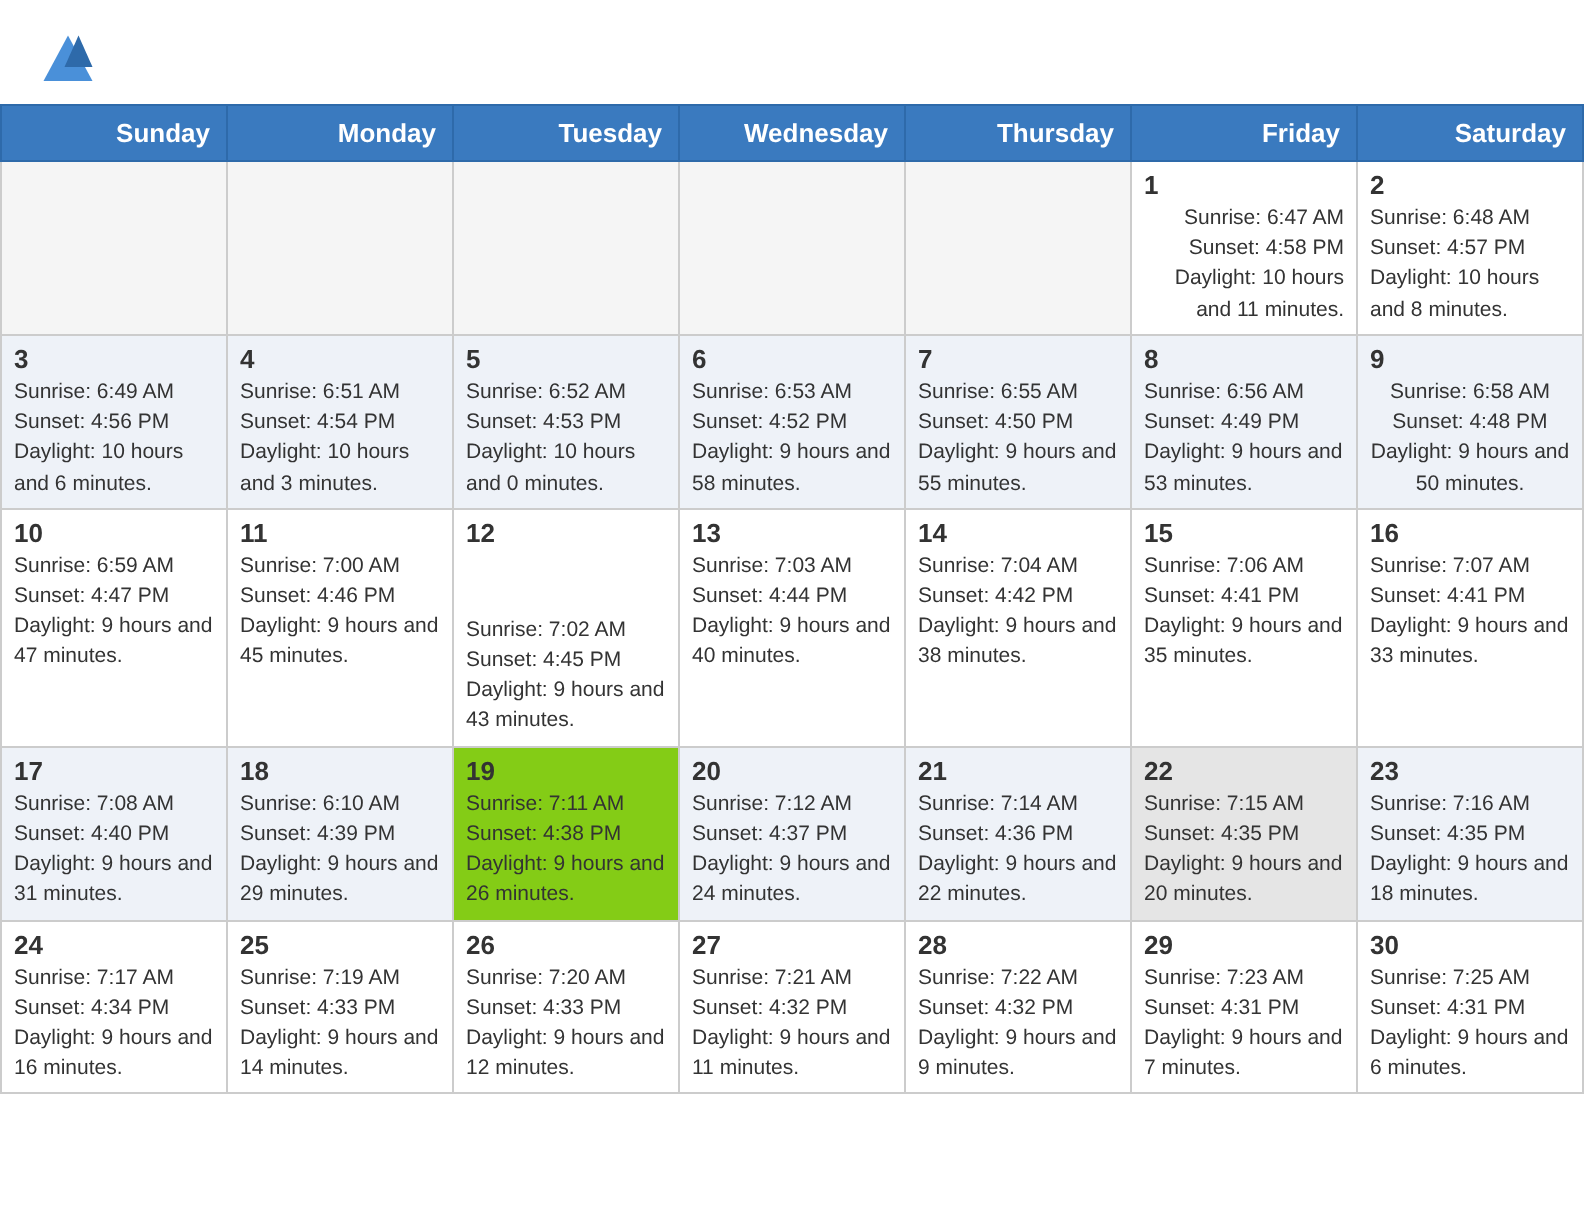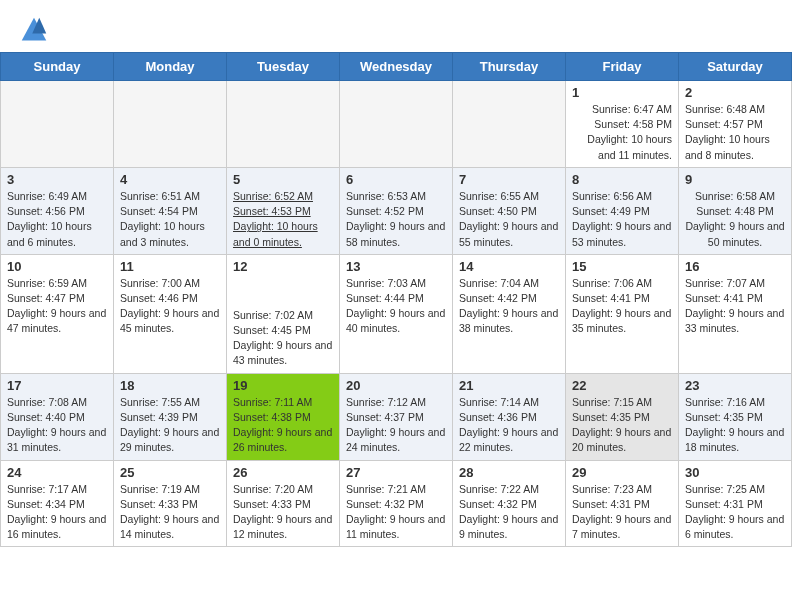--- a/index.html
+++ b/index.html
@@ -6,21 +6,21 @@
     body { font-family: Arial, sans-serif; background: #fff; width: 792px; min-height: 612px; }
     .header { padding: 16px 20px 8px 20px; display: flex; align-items: flex-start; justify-content: space-between; }
     .logo { display: flex; align-items: center; }
     .logo-text { display: flex; flex-direction: column; line-height: 1.1; }
     .logo-blue { font-size: 18px; font-weight: bold; color: #4a90d9; }
     .logo-icon { width: 28px; height: 28px; margin-right: 4px; }
     .title-block { text-align: right; }
     .month-title { font-size: 36px; font-weight: bold; color: #333; }
     .location { font-size: 15px; color: #555; margin-top: 2px; }
     .calendar { width: 100%; border-collapse: collapse; margin: 0; }
-    .calendar th { background: #3a7abf; color: #fff; text-align: center; padding: 6px 8px; font-size: 13px; font-weight: bold; border: 1px solid #2e6aaa; }
+    .calendar th { background: #3a7abf; color: #fff; text-align: right; padding: 6px 8px; font-size: 13px; font-weight: bold; border: 1px solid #2e6aaa; }
     .calendar td { border: 1px solid #ccc; vertical-align: top; padding: 4px 6px; width: 113px; min-height: 80px; font-size: 11px; color: #333; background: #fff; }
     .calendar td.empty { background: #f5f5f5; }
     .day-num { font-size: 13px; font-weight: bold; margin-bottom: 2px; }
     .day-info { font-size: 10.5px; line-height: 1.45; color: #333; }
   </style>
 </head>
 <body>
 
 <div>
   <div class="header">
@@ -80,21 +80,21 @@
 Daylight: 10 hours and 6 minutes.</div>
           </td>
           <td style="background: rgb(238, 242, 248);">
             <div class="day-num">4</div>
             <div class="day-info" style="white-space: pre-line;">Sunrise: 6:51 AM
 Sunset: 4:54 PM
 Daylight: 10 hours and 3 minutes.</div>
           </td>
           <td style="background: rgb(238, 242, 248);">
             <div class="day-num">5</div>
-            <div class="day-info" style="white-space: pre-line; text-decoration: underline;">Sunrise: 6:52 AM
+            <div class="day-info" style="white-space: pre-line;">Sunrise: 6:52 AM
 Sunset: 4:53 PM
 Daylight: 10 hours and 0 minutes.</div>
           </td>
           <td style="background: rgb(238, 242, 248);">
             <div class="day-num">6</div>
             <div class="day-info" style="white-space: pre-line;">Sunrise: 6:53 AM
 Sunset: 4:52 PM
 Daylight: 9 hours and 58 minutes.</div>
           </td>
           <td style="background: rgb(238, 242, 248);">
@@ -162,21 +162,21 @@
         </tr>
         <tr>
           <td style="background: rgb(238, 242, 248);">
             <div class="day-num">17</div>
             <div class="day-info" style="white-space: pre-line;">Sunrise: 7:08 AM
 Sunset: 4:40 PM
 Daylight: 9 hours and 31 minutes.</div>
           </td>
           <td style="background: rgb(238, 242, 248);">
             <div class="day-num">18</div>
-            <div class="day-info" style="white-space: pre-line;">Sunrise: 7:55 AM
+            <div class="day-info" style="white-space: pre-line;">Sunrise: 6:10 AM
 Sunset: 4:39 PM
 Daylight: 9 hours and 29 minutes.</div>
           </td>
           <td style="background: #84cc16;">
             <div class="day-num">19</div>
             <div class="day-info" style="white-space: pre-line;">Sunrise: 7:11 AM
 Sunset: 4:38 PM
 Daylight: 9 hours and 26 minutes.</div>
           </td>
           <td style="background: rgb(238, 242, 248);">

